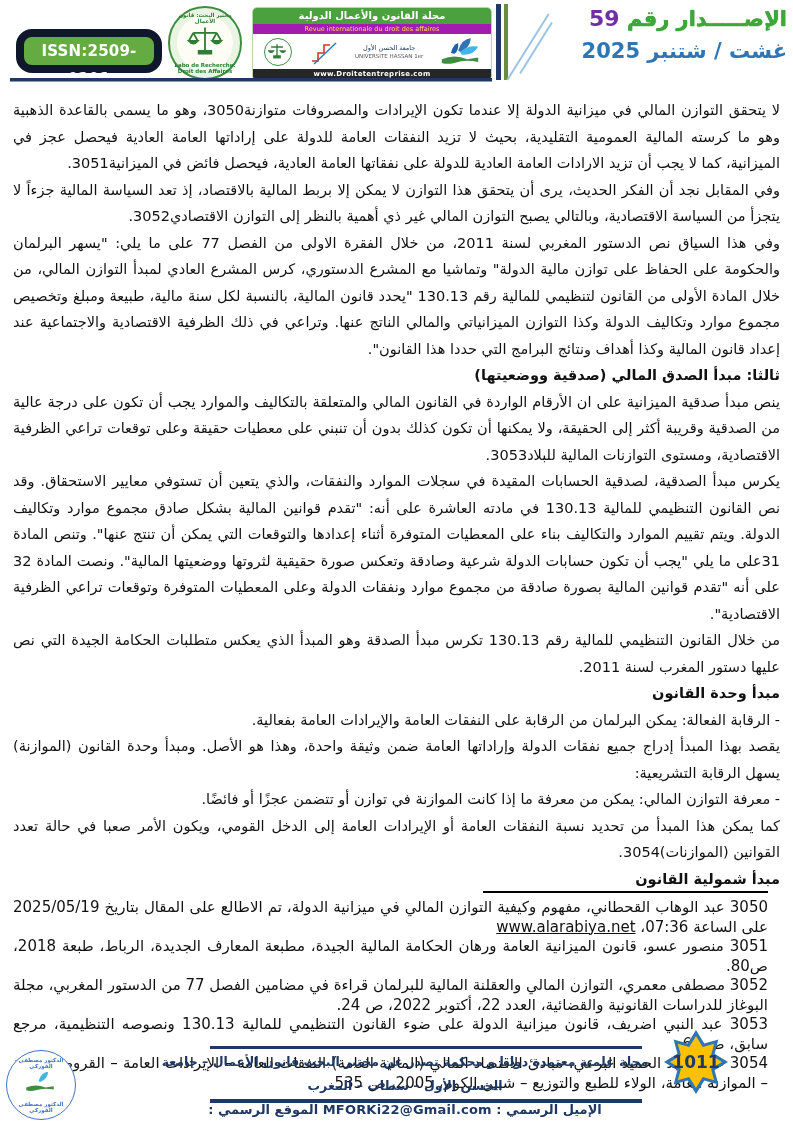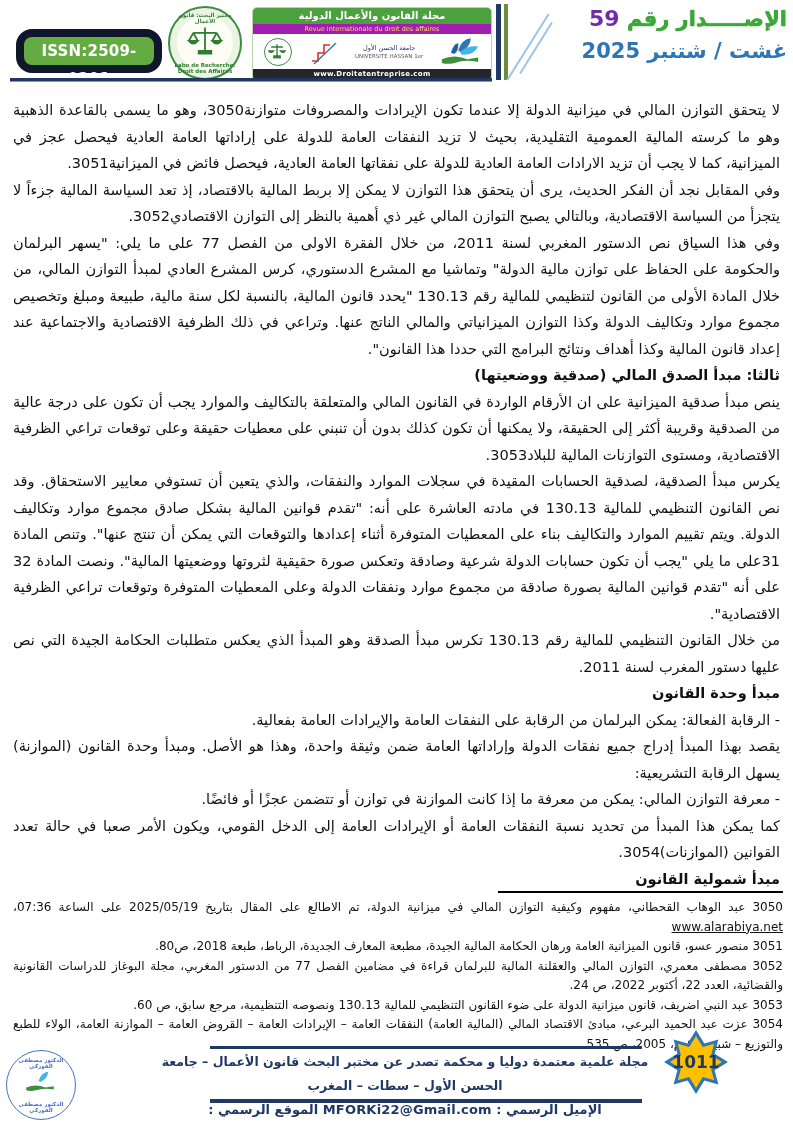--- a/index.html
+++ b/index.html
@@ -43,22 +43,22 @@
          transform:rotate(32deg);transform-origin:center}
   .slash.s2{left:20px;height:60px;top:12px}
 
   
   main{position:absolute;top:97px;left:13px;right:13px;height:791px;overflow:hidden;
        direction:rtl;text-align:justify;color:#111;font-size:14.5px;line-height:26.5px}
   main p{margin:0}
   main .bold{font-weight:bold}
 
   
-  .footnotes{position:absolute;top:891px;left:13px;right:10px;direction:rtl;color:#111;
-             font-size:12px;line-height:19.5px;text-align:justify}
+  .footnotes{position:absolute;top:891px;left:13px;right:25px;direction:rtl;color:#111;
+             font-size:15px;line-height:19.5px;text-align:justify}
   .fn-sep{width:285px;height:0;border-top:2px solid #000;margin-bottom:5px}
   .fn-link{text-decoration:underline}
 
   
   .footer-rule{position:absolute;left:210px;width:432px;background:#1f3864}
   .footer-rule.top{top:1046px;height:3px}
   .footer-rule.bottom{top:1099px;height:4px}
   .footer-text{position:absolute;left:140px;width:530px;top:1050px;direction:rtl;text-align:center;
                color:#1f3864;font-weight:bold}
   .footer-line1{font-size:12.5px;line-height:24px}

